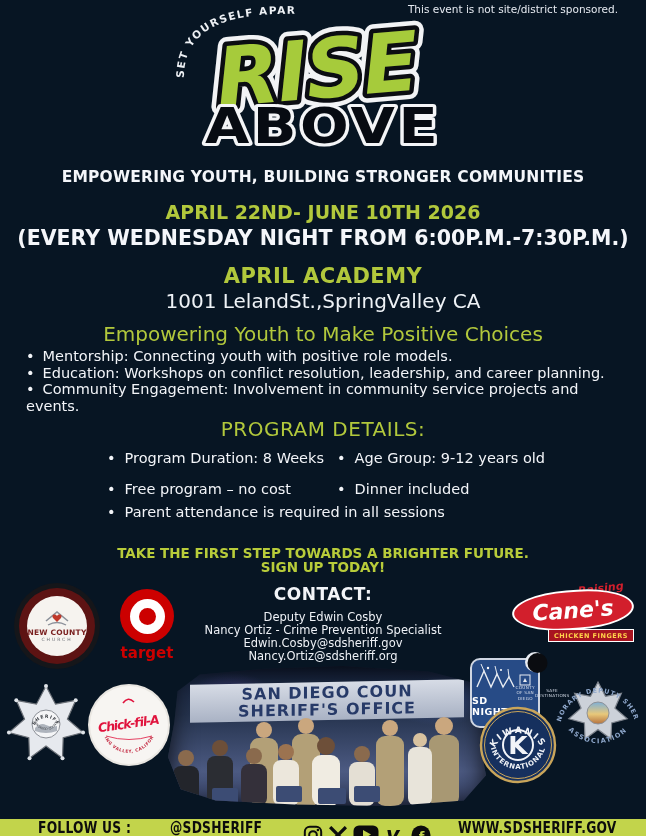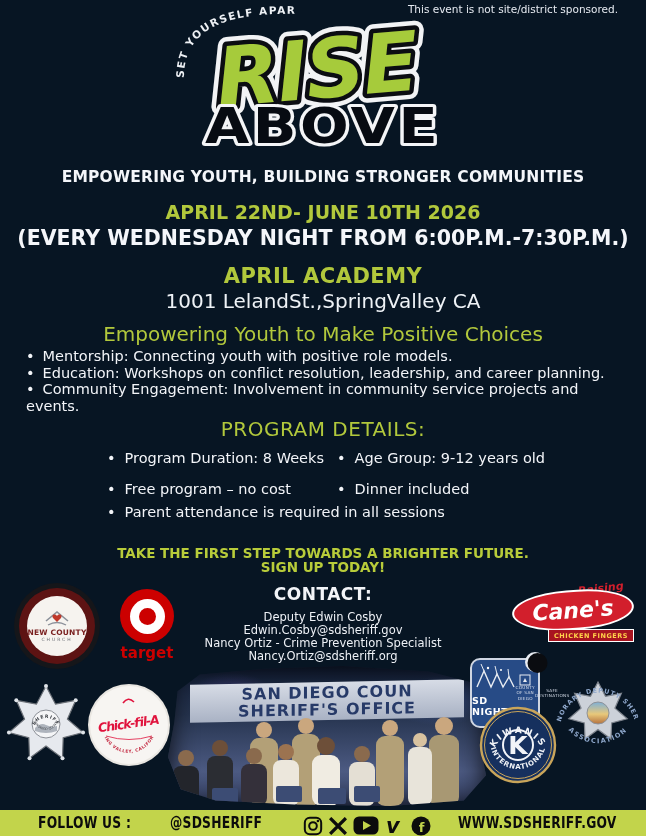--- a/index.html
+++ b/index.html
@@ -101,21 +101,21 @@
        position:relative;display:flex;align-items:center;margin-top:18px;}
   .sdn-title{font-size:9.5px;font-weight:bold;color:#fff;letter-spacing:.5px;margin-top:26px;}
   .sdn-sub{font-size:4.2px;color:#d7deea;letter-spacing:.3px;line-height:5.2px;text-align:center;}
   .sdn-art{position:absolute;top:3px;left:3px;}
   .sdn-moon{position:absolute;top:-10px;right:-10px;}
 
   .kiw svg text{font-family:"DejaVu Sans",sans-serif;}
   .dep svg text{font-family:"DejaVu Sans",sans-serif;}
 
   
-  .footer{position:absolute;left:0;right:0;bottom:0;height:26px;background:#c2d44b;color:#0c0c0c;}
+  .footer{position:absolute;left:0;right:0;bottom:0;height:17px;background:#c2d44b;color:#0c0c0c;}
   .f-item{position:absolute;top:50%;transform:translateY(-50%) scaleX(.82);transform-origin:left center;
           font-weight:bold;font-size:15px;letter-spacing:.3px;white-space:nowrap;}
   .f-follow{left:38px;}
   .f-handle{left:170px;}
   .f-site{left:458px;}
   .f-icons{position:absolute;left:303px;top:0;height:31px;display:flex;align-items:center;gap:6px;}
   .f-icons svg{display:block;}
 </style>
 </head>
 <body>
@@ -163,22 +163,22 @@
     <li>Dinner included</li>
   </ul>
   <div class="pfull">Parent attendance is required in all sessions</div>
 
   <div class="abs cta1">TAKE THE FIRST STEP TOWARDS A BRIGHTER FUTURE.</div>
   <div class="abs cta2">SIGN UP TODAY!</div>
 
   <div class="abs contact-title">CONTACT:</div>
   <div class="abs contact-lines">
     <div>Deputy Edwin Cosby</div>
+    <div>Nancy Ortiz - Crime Prevention Specialist</div>
     <div>Edwin.Cosby@sdsheriff.gov</div>
-    <div>Nancy Ortiz - Crime Prevention Specialist</div>
     <div>Nancy.Ortiz@sdsheriff.org</div>
   </div>
 
   <div class="photo">
     <div class="photo-banner">
       <div>SAN DIEGO COUN</div>
       <div>SHERIFF'S OFFICE</div>
     </div>
     <svg class="people" width="318" height="92" viewBox="0 0 318 92">
 

